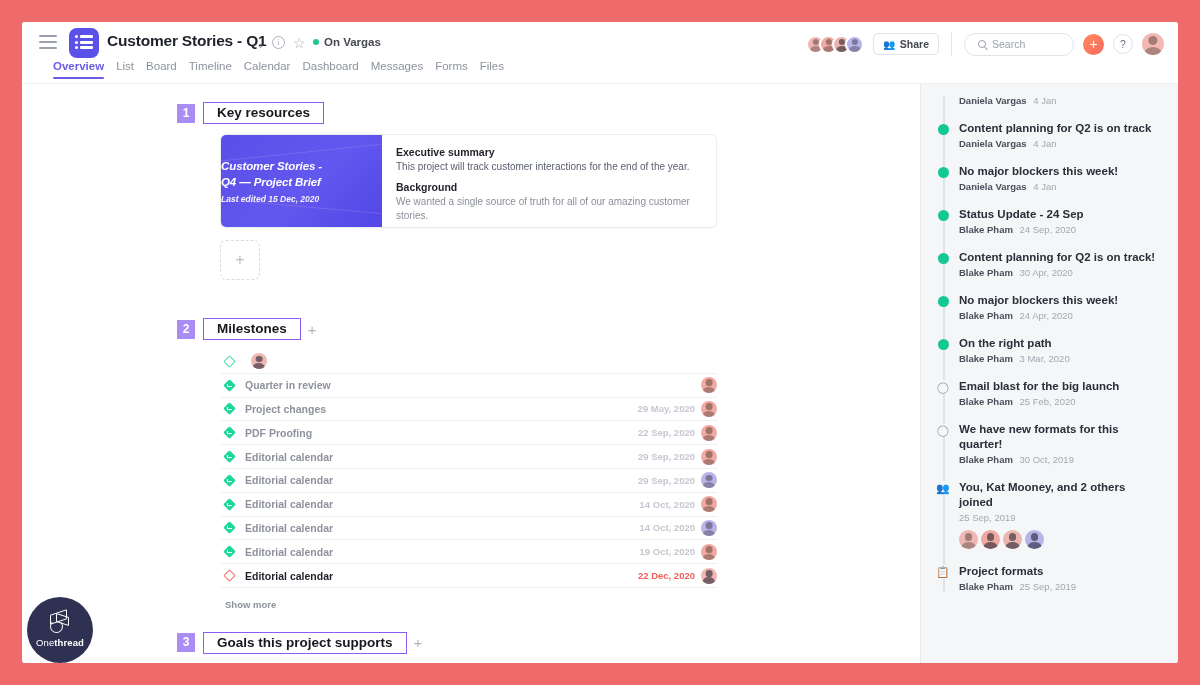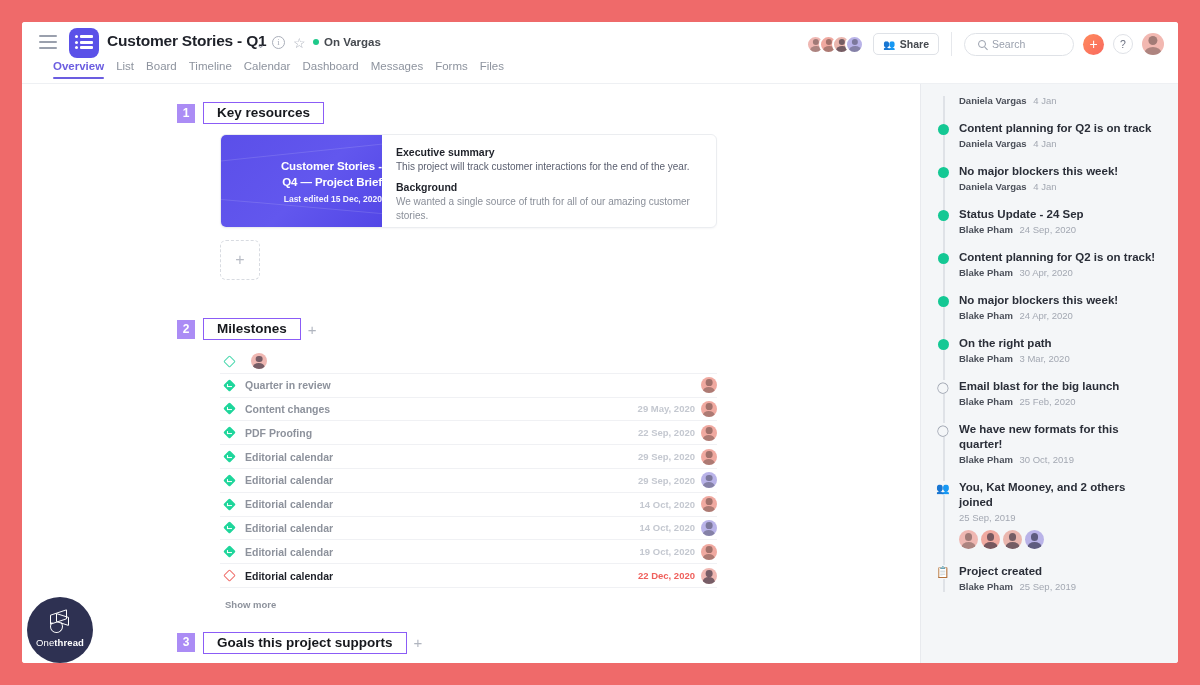--- a/index.html
+++ b/index.html
@@ -174,21 +174,21 @@
   
   .res-card {
     width: 497px; height: 94px; border: 1px solid #ebedf0;
     border-radius: 6px; display: flex; overflow: hidden; background: #fff;
     box-shadow: 0 1px 2px rgba(20,25,50,0.04);
   }
   .res-thumb {
     width: 161px; flex: 0 0 161px;
     background: linear-gradient(135deg,#5b4fe9 0%,#6257ee 55%,#5246e6 100%);
     position: relative; display: flex; flex-direction: column;
-    align-items: flex-end; justify-content: center; color: #fff; text-align: center;
+    align-items: flex-start; justify-content: center; color: #fff; text-align: center; font-style: italic;
   }
   .res-thumb::before {
     content: ''; position: absolute; left: -10%; top: 18%;
     width: 120%; height: 1px; background: rgba(255,255,255,0.13);
     transform: rotate(-6deg);
   }
   .res-thumb::after {
     content: ''; position: absolute; left: -10%; bottom: 22%;
     width: 120%; height: 1px; background: rgba(255,255,255,0.13);
     transform: rotate(5deg);
@@ -441,21 +441,21 @@
               </span>
             <span class="m-name muted">Quarter in review</span>
             <span class="m-date"></span>
             <span class="av p2 m-av"></span>
           </div>
 
           <div class="m-row">
             <span class="m-ico">
                 <i class="dia done"></i>
               </span>
-            <span class="m-name muted">Content changes</span>
+            <span class="m-name muted">Project changes</span>
             <span class="m-date">29 May, 2020</span>
             <span class="av p2 m-av"></span>
           </div>
 
           <div class="m-row">
             <span class="m-ico">
                 <i class="dia done"></i>
               </span>
             <span class="m-name muted">PDF Proofing</span>
             <span class="m-date">22 Sep, 2020</span>
@@ -625,21 +625,21 @@
           <div class="act-avs">
             <span class="av p1"></span>
             <span class="av dk p2"></span>
             <span class="av dk p3"></span>
             <span class="av dk p4"></span>
           </div>
         </div>
 
         <div class="act">
           <span class="act-ico">📋</span>
-          <div class="act-title">Project created</div>
+          <div class="act-title">Project formats</div>
           <div class="act-meta">
             <span class="act-who">Blake Pham</span>
             <span class="act-when">25 Sep, 2019</span>
           </div>
         </div>
 
       </div>
       <div class="side-clip"></div>
     </div>
 

